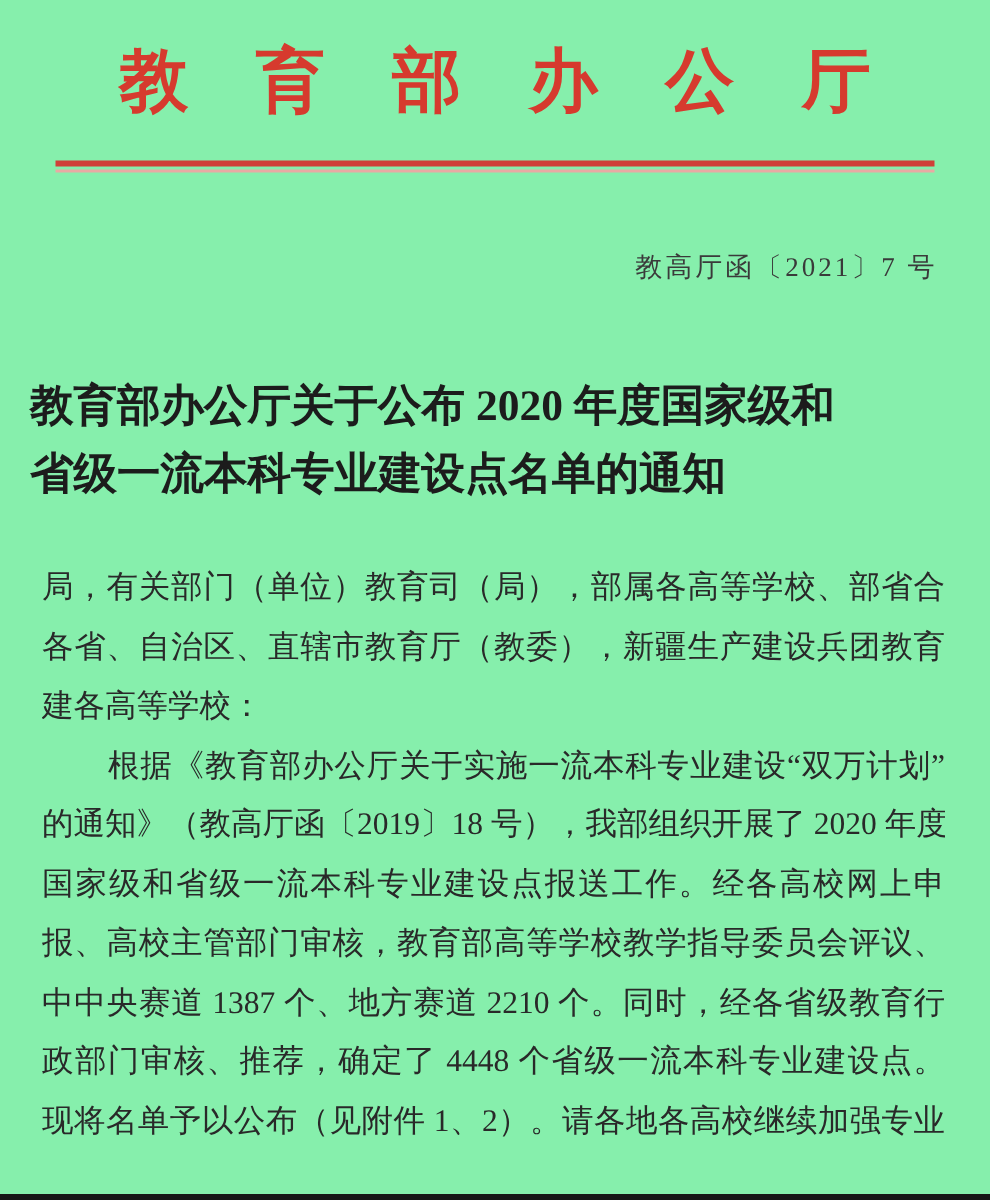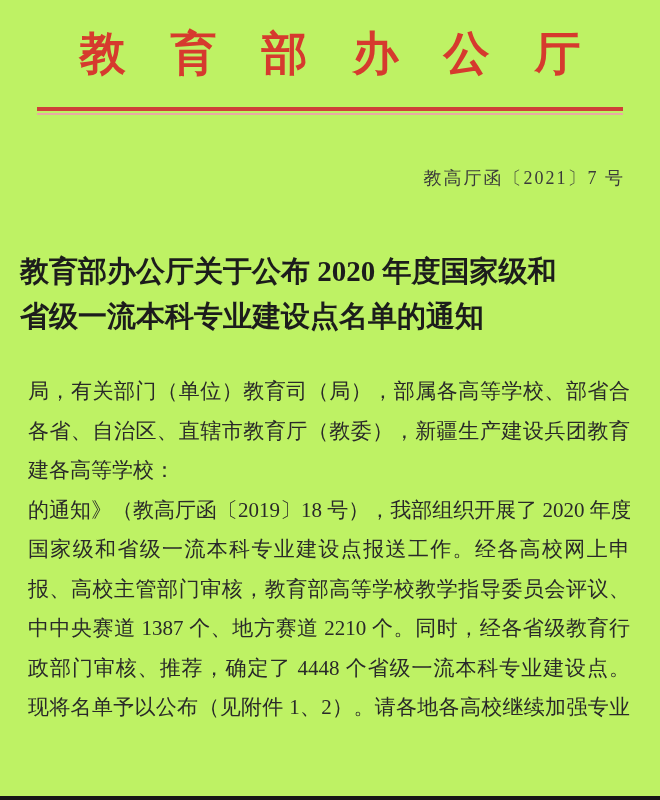--- a/index.html
+++ b/index.html
@@ -5,21 +5,21 @@
   html, body {
     margin: 0;
     padding: 0;
     background: #ffffff;
     font-family: "Liberation Serif", "DejaVu Serif", serif;
   }
   .page {
     position: relative;
     width: 660px;
     height: 800px;
-    background: #bef264;
+    background: #86efac;
     overflow: hidden;
   }
   
   .agency {
     position: absolute;
     top: 20px;
     left: 0;
     width: 100%;
     height: 68px;
     line-height: 68px;
@@ -119,20 +119,21 @@
 
   <h1 class="title">
     <span>教育部办公厅关于公布 2020 年度国家级和</span><br>
     <span>省级一流本科专业建设点名单的通知</span>
   </h1>
 
   <div class="body-block">
     <div class="bline">局，有关部门（单位）教育司（局），部属各高等学校、部省合</div>
     <div class="bline">各省、自治区、直辖市教育厅（教委），新疆生产建设兵团教育</div>
     <div class="bline short">建各高等学校：</div>
+    <div class="bline indent">根据《教育部办公厅关于实施一流本科专业建设“双万计划”</div>
     <div class="bline">的通知》（教高厅函〔2019〕18 号），我部组织开展了 2020 年度</div>
     <div class="bline">国家级和省级一流本科专业建设点报送工作。经各高校网上申</div>
     <div class="bline">报、高校主管部门审核，教育部高等学校教学指导委员会评议、</div>
     <div class="bline">中中央赛道 1387 个、地方赛道 2210 个。同时，经各省级教育行</div>
     <div class="bline">政部门审核、推荐，确定了 4448 个省级一流本科专业建设点。</div>
     <div class="bline">现将名单予以公布（见附件 1、2）。请各地各高校继续加强专业</div>
   </div>
 
   <div class="bottom-edge"></div>
 

